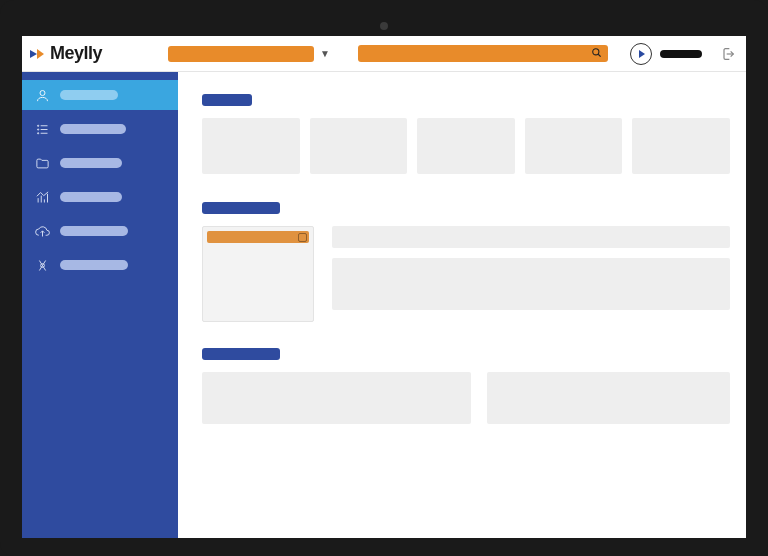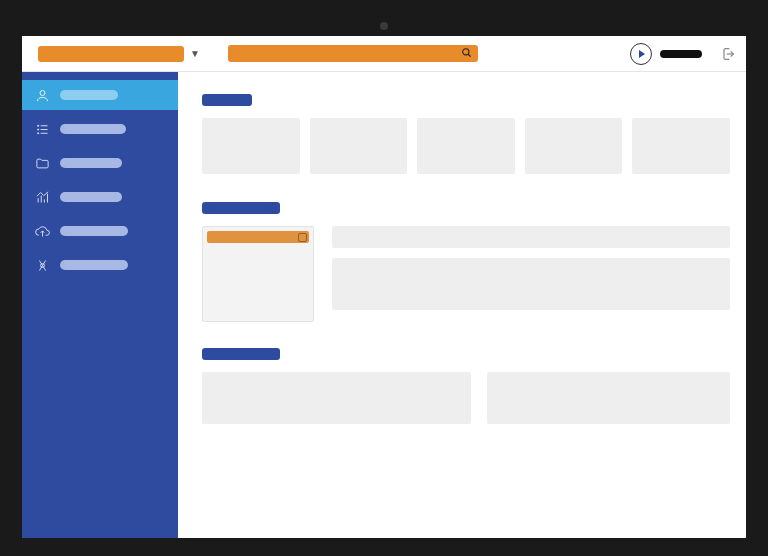--- a/index.html
+++ b/index.html
@@ -251,20 +251,24 @@
 </style>
 </head>
 <body>
 
 <div class="device-frame">
   <div class="camera-dot"></div>
 
   <div class="screen">
 
     <div class="topbar">
+      <div class="logo">
+        <span class="logo-mark"></span>
+        <span>Meylly</span>
+      </div>
 
       <div class="selector-wrap">
         <div class="selector"></div>
         <span class="chevron">▼</span>
       </div>
 
       <div class="search-wrap">
         <div class="search"></div>
         <span class="search-icon">
           <svg viewBox="0 0 16 16" width="11" height="11">

